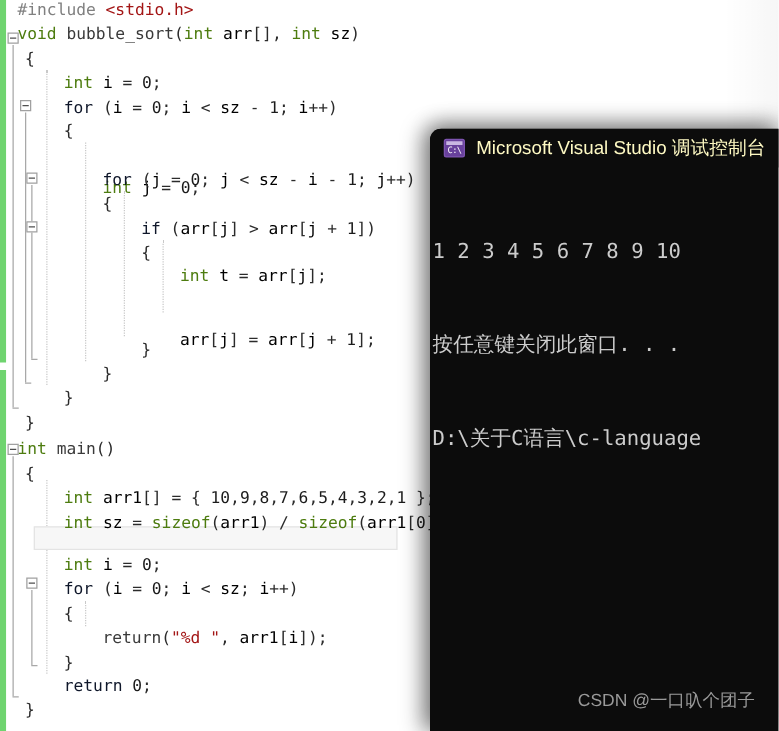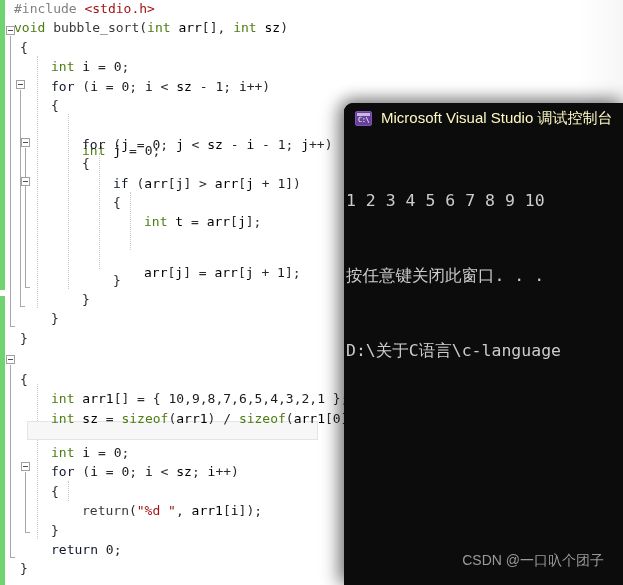--- a/index.html
+++ b/index.html
@@ -276,20 +276,21 @@
       <div class="ln" style="top:270.6px; left:113px;"><span class="k-punc">}</span></div>
 
       <div class="ln" style="top:290.0px; left:82px;"><span class="k-punc">}</span></div>
 
       <div class="ln" style="top:309.4px; left:51px;"><span class="k-punc">}</span></div>
 
       <div class="ln" style="top:328.8px; left:20px;"><span class="k-punc">}</span></div>
 
       <div class="ln" style="top:348.2px; left:14px;"></div>
 
+      <div class="ln" style="top:350.4px; left:14px;"><span class="k-type">int</span> <span class="k-fn">main</span><span class="k-punc">()</span></div>
 
       <div class="ln" style="top:369.8px; left:20px;"><span class="k-punc">{</span></div>
 
       <div class="ln" style="top:389.2px; left:51px;"><span class="k-type">int</span> <span class="k-id">arr1</span><span class="k-punc">[]</span> <span class="k-punc">=</span> <span class="k-punc">{</span> <span class="k-num">10</span><span class="k-punc">,</span><span class="k-num">9</span><span class="k-punc">,</span><span class="k-num">8</span><span class="k-punc">,</span><span class="k-num">7</span><span class="k-punc">,</span><span class="k-num">6</span><span class="k-punc">,</span><span class="k-num">5</span><span class="k-punc">,</span><span class="k-num">4</span><span class="k-punc">,</span><span class="k-num">3</span><span class="k-punc">,</span><span class="k-num">2</span><span class="k-punc">,</span><span class="k-num">1</span> <span class="k-punc">};</span></div>
 
       <div class="ln" style="top:408.6px; left:51px;"><span class="k-type">int</span> <span class="k-id">sz</span> <span class="k-punc">=</span> <span class="k-type">sizeof</span><span class="k-punc">(</span><span class="k-id">arr1</span><span class="k-punc">)</span> <span class="k-punc">/</span> <span class="k-type">sizeof</span><span class="k-punc">(</span><span class="k-id">arr1</span><span class="k-punc">[</span><span class="k-num">0</span><span class="k-punc">]);</span></div>
 
 
       <div class="ln" style="top:443.0px; left:51px;"><span class="k-type">int</span> <span class="k-id">i</span> <span class="k-punc">=</span> <span class="k-num">0</span><span class="k-punc">;</span></div>
 

